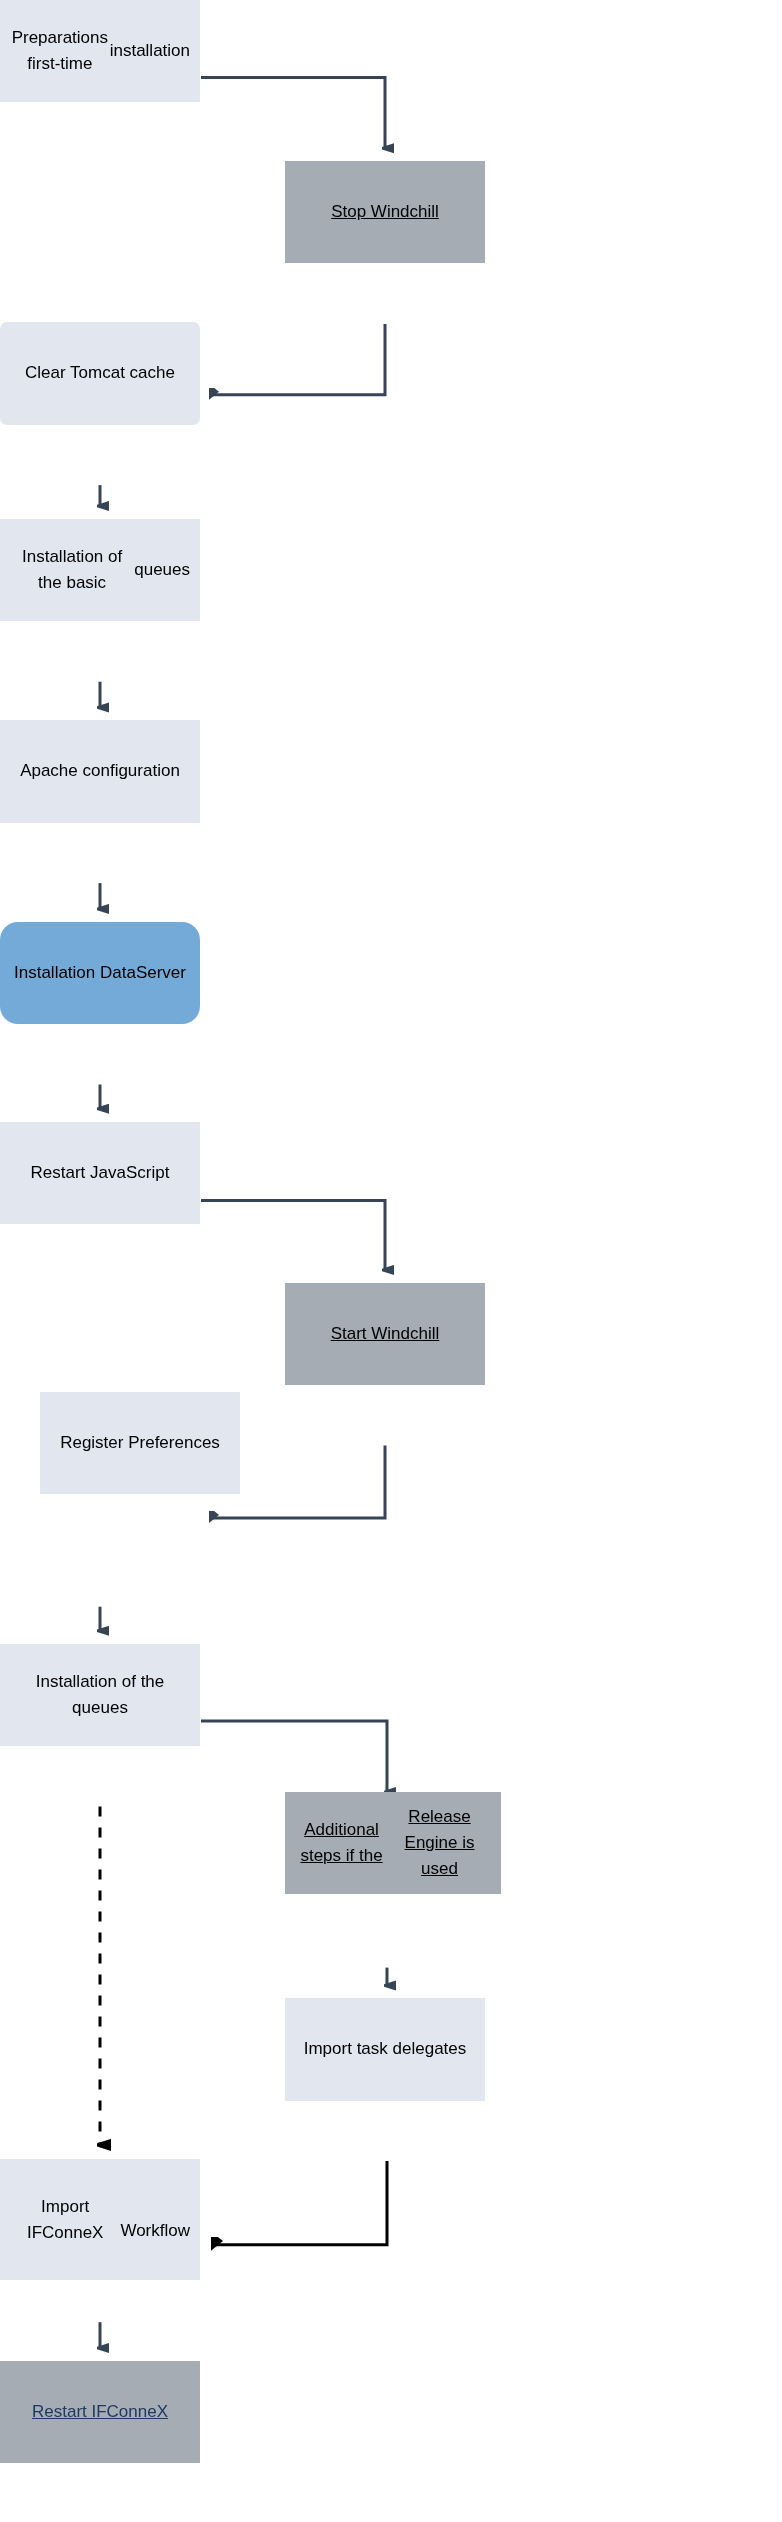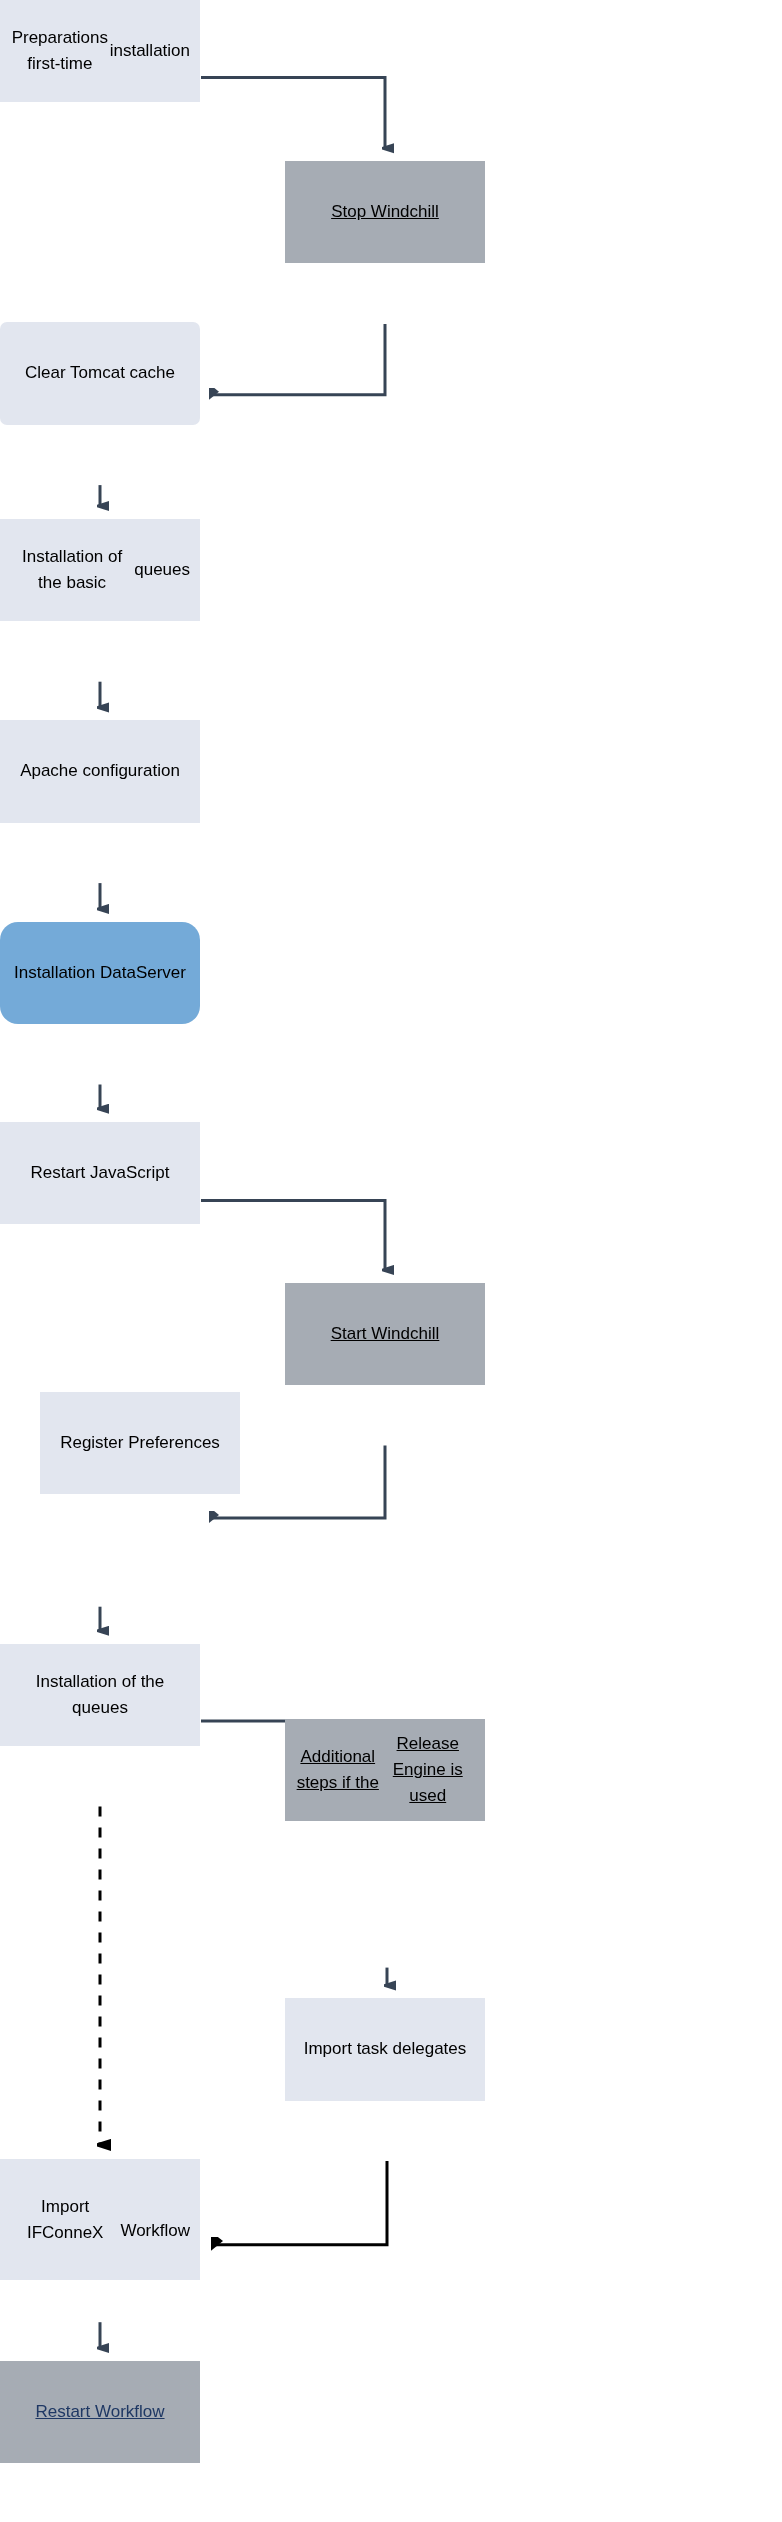--- a/index.html
+++ b/index.html
@@ -108,31 +108,31 @@
   </div>
 
   <div class="node light" style="left: 0px; top: 1392px; width: 200px; height: 102.33px; margin-left: 40px;">
     <span class="ln">Register Preferences</span>
   </div>
 
   <div class="node light" style="left: 0px; top: 1643.73px; width: 200px; height: 102.33px;">
     <span class="ln">Installation of the queues</span>
   </div>
 
-  <div class="node gray" style="left: 285px; top: 1719px; width: 200px; height: 102.33px;">
+  <div class="node gray" style="left: 285px; top: 1792px; width: 216px; height: 102.33px;">
     <span class="ln">Additional steps if the</span>
     <span class="ln">Release Engine is used</span>
   </div>
 
   <div class="node light" style="left: 285px; top: 1998.26px; width: 200px; height: 102.33px;">
     <span class="ln">Import task delegates</span>
   </div>
 
   <div class="node light spaced" style="left: 0px; top: 2159.41px; width: 200px; height: 121px;">
     <span class="ln">Import IFConneX</span>
     <span class="ln">Workflow</span>
   </div>
 
   <div class="node gray navytext" style="left: 0px; top: 2360.85px; width: 200px; height: 102.33px;">
-    <span class="ln">Restart Workflow</span>
+    <span class="ln">Restart IFConneX</span>
   </div>
 
 </div>
 
 </body></html>

